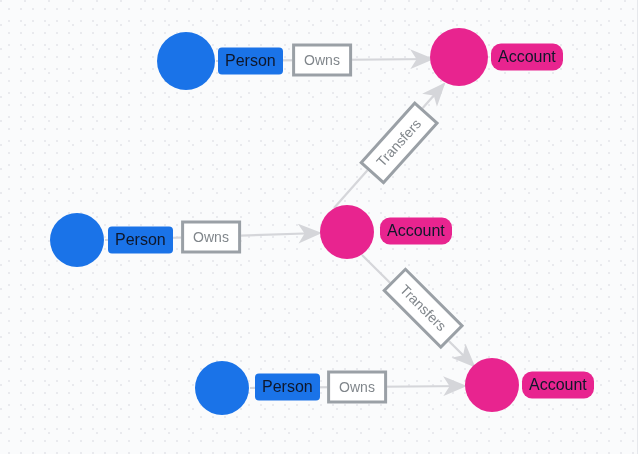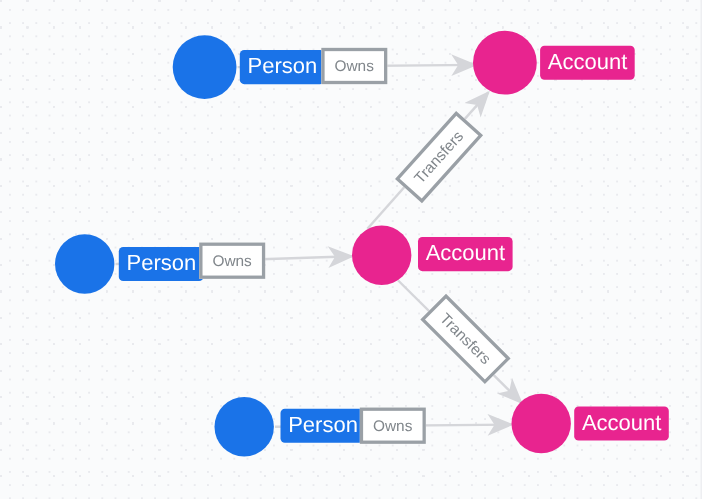--- a/index.html
+++ b/index.html
@@ -58,30 +58,30 @@
     position: absolute;
     border-radius: 50%;
     transform: translate(-50%, -50%);
   }
   .node-person { background: #1a73e8; }
   .node-account { background: #e8248f; }
 
   .node-badge {
     position: absolute;
     transform: translateY(-50%);
-    color: #ffffff;
-    font-size: 20px;
+    color: #0f172a;
+    font-size: 16px;
     line-height: 1;
     padding: 5px 7px 6px 7px;
     border-radius: 4px;
     white-space: nowrap;
     font-family: "Liberation Sans", sans-serif;
   }
   .badge-person { background: #1a73e8; }
-  .badge-account { background: #e8248f; }
+  .badge-account { background: #e8248f; border-radius: 10px; }
 
   .edge-label {
     position: absolute;
     background: #ffffff;
     border: 3px solid #9aa0a6;
     color: #80868b;
     font-size: 14px;
     line-height: 1;
     padding: 6px 9px 7px 9px;
     white-space: nowrap;

